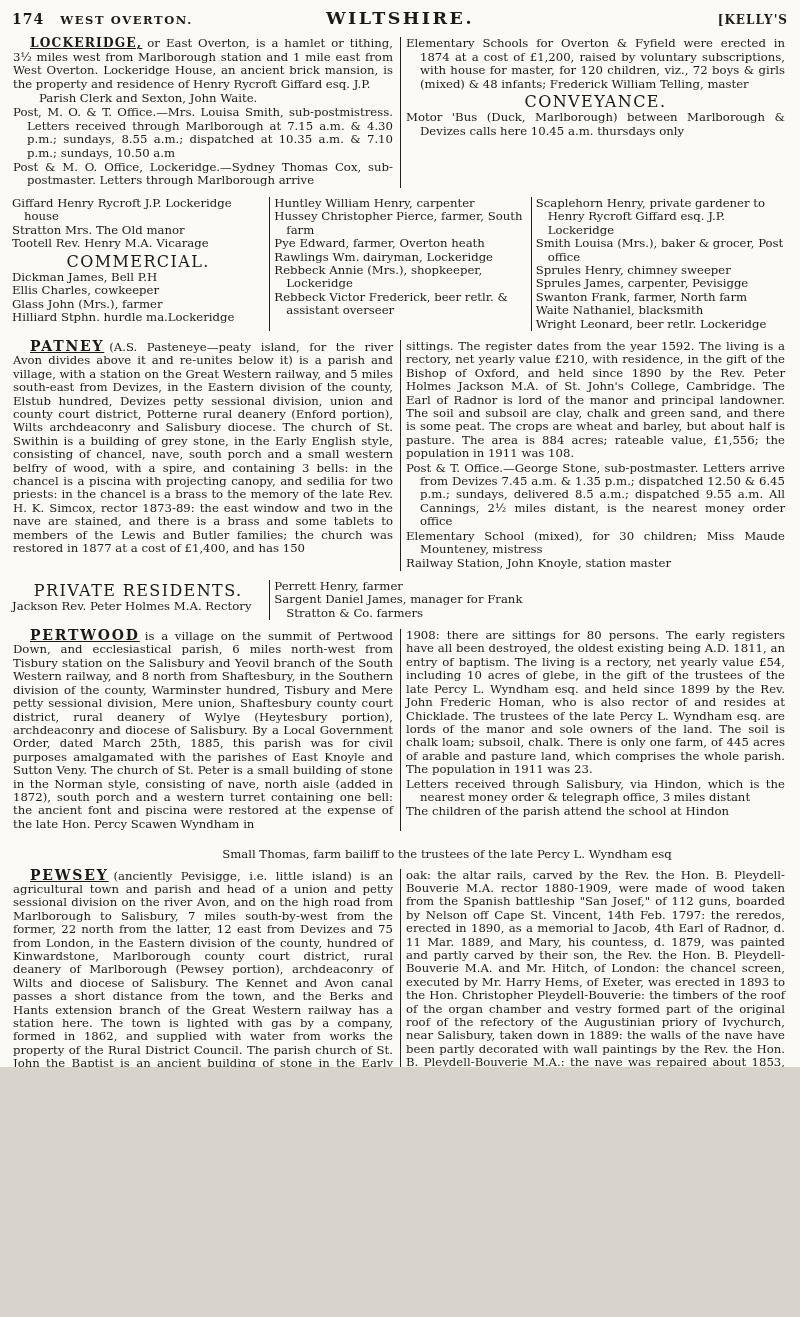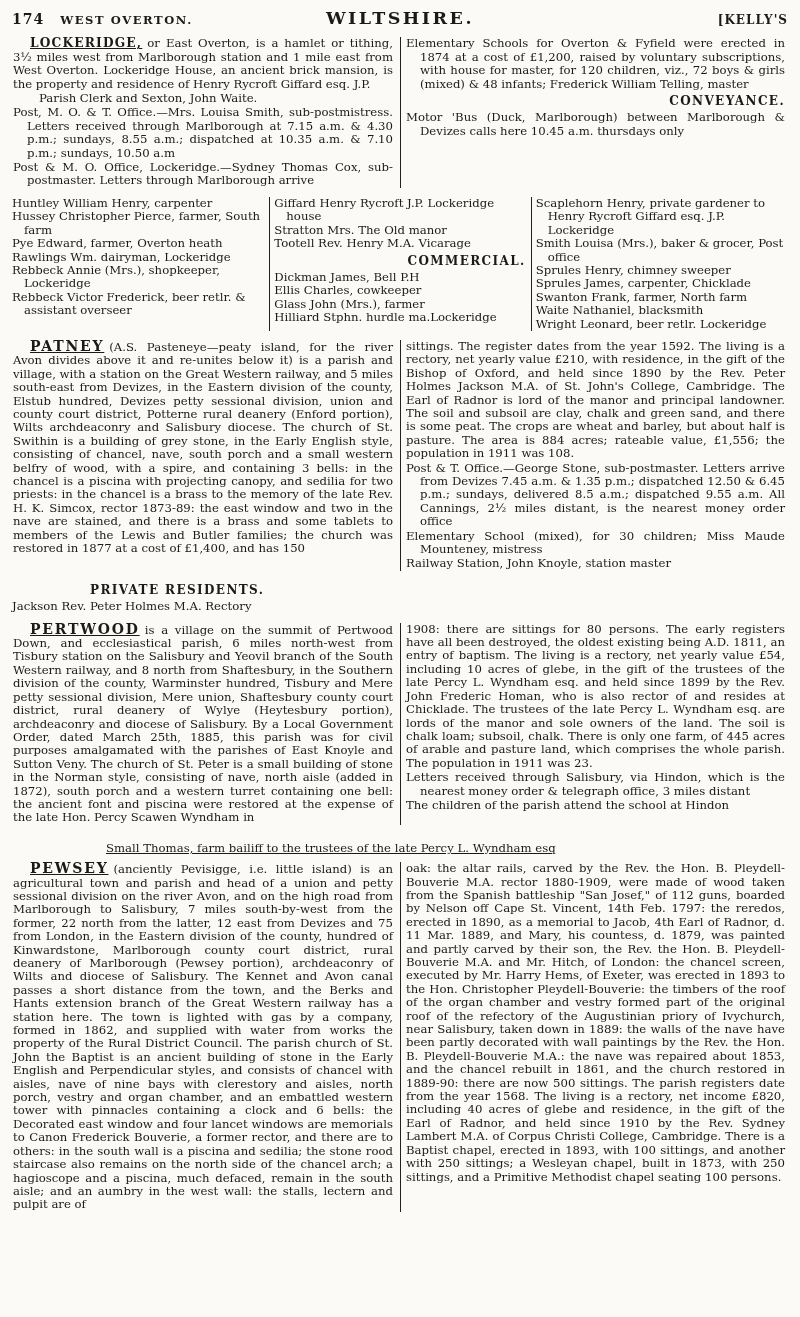--- a/index.html
+++ b/index.html
@@ -1,19 +1,19 @@
 <!DOCTYPE html>
 <html><head>
 <meta charset="utf-8">
 <style>
   * { margin:0; padding:0; box-sizing:border-box; }
   html,body { background:#d8d4cc; }
   .page {
     position:relative;
-    width:800px; height:1317px;
+    width:800px; height:1067px;
     margin:0 auto;
     background:#fbfaf6;
     color:#1b1a18;
     font-family:"DejaVu Serif","Liberation Serif",serif;
     font-size:11.7px;
     line-height:13.4px;
     padding:12px 8px 6px 8px;
     overflow:hidden;
   }
   
@@ -29,24 +29,24 @@
   .three .col { width:33.333%; padding:0 5px 0 4px; }
   .row .col + .col { border-left:1.6px solid #23211e; }
   
   .para { text-align:justify; }
   .para + .para, .para + .entry, .entry + .para { margin-top:1px; }
   .indent { text-indent:17px; }
   .hang { padding-left:14px; text-indent:-14px; }
   .single-indent { padding-left:26px; text-align:left; }
   .lead { font-weight:bold; letter-spacing:1.2px; margin-right:5px; font-size:12.2px;text-decoration:underline; }
   .lead-big { font-size:14px; letter-spacing:1.8px; }
-  .subhead { text-align:right; font-weight:bold; font-size:12px; letter-spacing:1.4px; margin:4px 0 3px 0; }
+  .subhead { text-align:center; font-weight:normal; font-size:16px; letter-spacing:1.4px; margin:4px 0 3px 0; }
   .entry { text-align:left; padding-left:12px; text-indent:-12px; }
   .entry + .entry { margin-top:0; }
-  .bailiff-line { padding-left:94px; margin:-3px 4px 7px 4px; text-align:left;text-decoration:underline; }
+  .bailiff-line { padding-left:94px; margin:-3px 4px 7px 4px; text-align:center; }
 </style>
 </head>
 <body>
 
 <div class="page">
 
   <header class="pg-head">
     <div class="ph-left">
       <span class="pg-num">174</span>
       <span class="pg-town">WEST OVERTON.</span>
@@ -64,42 +64,42 @@
     </div>
     <div class="col">
       <p class="para hang">Elementary Schools for Overton &amp; Fyfield were erected in 1874 at a cost of £1,200, raised by voluntary subscriptions, with house for master, for 120 children, viz., 72 boys &amp; girls (mixed) &amp; 48 infants; Frederick William Telling, master</p>
       <h3 class="subhead">CONVEYANCE.</h3>
       <p class="para hang">Motor 'Bus (Duck, Marlborough) between Marlborough &amp; Devizes calls here 10.45 a.m. thursdays only</p>
     </div>
   </section>
 
   <section class="row three">
     <div class="col">
-      <div class="entry">Huntley William Henry, carpenter</div>
-      <div class="entry">Hussey Christopher Pierce, farmer, South farm</div>
-      <div class="entry">Pye Edward, farmer, Overton heath</div>
-      <div class="entry">Rawlings Wm. dairyman, Lockeridge</div>
-      <div class="entry">Rebbeck Annie (Mrs.), shopkeeper, Lockeridge</div>
-      <div class="entry">Rebbeck Victor Frederick, beer retlr. &amp; assistant overseer</div>
-    </div>
-    <div class="col">
       <div class="entry">Giffard Henry Rycroft J.P. Lockeridge house</div>
       <div class="entry">Stratton Mrs. The Old manor</div>
       <div class="entry">Tootell Rev. Henry M.A. Vicarage</div>
       <h3 class="subhead">COMMERCIAL.</h3>
       <div class="entry">Dickman James, Bell P.H</div>
       <div class="entry">Ellis Charles, cowkeeper</div>
       <div class="entry">Glass John (Mrs.), farmer</div>
       <div class="entry">Hilliard Stphn. hurdle ma.Lockeridge</div>
     </div>
     <div class="col">
+      <div class="entry">Huntley William Henry, carpenter</div>
+      <div class="entry">Hussey Christopher Pierce, farmer, South farm</div>
+      <div class="entry">Pye Edward, farmer, Overton heath</div>
+      <div class="entry">Rawlings Wm. dairyman, Lockeridge</div>
+      <div class="entry">Rebbeck Annie (Mrs.), shopkeeper, Lockeridge</div>
+      <div class="entry">Rebbeck Victor Frederick, beer retlr. &amp; assistant overseer</div>
+    </div>
+    <div class="col">
       <div class="entry">Scaplehorn Henry, private gardener to Henry Rycroft Giffard esq. J.P. Lockeridge</div>
       <div class="entry">Smith Louisa (Mrs.), baker &amp; grocer, Post office</div>
       <div class="entry">Sprules Henry, chimney sweeper</div>
-      <div class="entry">Sprules James, carpenter, Chicklade</div>
+      <div class="entry">Sprules James, carpenter, Pevisigge</div>
       <div class="entry">Swanton Frank, farmer, North farm</div>
       <div class="entry">Waite Nathaniel, blacksmith</div>
       <div class="entry">Wright Leonard, beer retlr. Lockeridge</div>
     </div>
   </section>
 
   <section class="row two">
     <div class="col">
       <p class="para indent"><span class="lead lead-big">PATNEY</span><span>(A.S. Pasteneye—peaty island, for the river Avon divides above it and re-unites below it) is a parish and village, with a station on the Great Western railway, and 5 miles south-east from Devizes, in the Eastern division of the county, Elstub hundred, Devizes petty sessional division, union and county court district, Potterne rural deanery (Enford portion), Wilts archdeaconry and Salisbury diocese. The church of St. Swithin is a building of grey stone, in the Early English style, consisting of chancel, nave, south porch and a small western belfry of wood, with a spire, and containing 3 bells: in the chancel is a piscina with projecting canopy, and sedilia for two priests: in the chancel is a brass to the memory of the late Rev. H. K. Simcox, rector 1873-89: the east window and two in the nave are stained, and there is a brass and some tablets to members of the Lewis and Butler families; the church was restored in 1877 at a cost of £1,400, and has 150</span></p>
     </div>
@@ -108,20 +108,24 @@
       <p class="para hang">Post &amp; T. Office.—George Stone, sub-postmaster. Letters arrive from Devizes 7.45 a.m. &amp; 1.35 p.m.; dispatched 12.50 &amp; 6.45 p.m.; sundays, delivered 8.5 a.m.; dispatched 9.55 a.m. All Cannings, 2½ miles distant, is the nearest money order office</p>
       <p class="para hang">Elementary School (mixed), for 30 children; Miss Maude Mounteney, mistress</p>
       <p class="para hang">Railway Station, John Knoyle, station master</p>
     </div>
   </section>
 
   <section class="row three">
     <div class="col">
       <h3 class="subhead" style="margin-top:4px">PRIVATE RESIDENTS.</h3>
       <div class="entry">Jackson Rev. Peter Holmes M.A. Rectory</div>
+    </div>
+    <div class="col">
+      <div class="entry">Perrett Henry, farmer</div>
+      <div class="entry">Sargent Daniel James, manager for Frank Stratton &amp; Co. farmers</div>
     </div>
   </section>
 
   <section class="row two" style="margin-bottom:20px">
     <div class="col">
       <p class="para indent"><span class="lead lead-big">PERTWOOD</span><span>is a village on the summit of Pertwood Down, and ecclesiastical parish, 6 miles north-west from Tisbury station on the Salisbury and Yeovil branch of the South Western railway, and 8 north from Shaftesbury, in the Southern division of the county, Warminster hundred, Tisbury and Mere petty sessional division, Mere union, Shaftesbury county court district, rural deanery of Wylye (Heytesbury portion), archdeaconry and diocese of Salisbury. By a Local Government Order, dated March 25th, 1885, this parish was for civil purposes amalgamated with the parishes of East Knoyle and Sutton Veny. The church of St. Peter is a small building of stone in the Norman style, consisting of nave, north aisle (added in 1872), south porch and a western turret containing one bell: the ancient font and piscina were restored at the expense of the late Hon. Percy Scawen Wyndham in</span></p>
     </div>
     <div class="col">
       <p class="para">1908: there are sittings for 80 persons. The early registers have all been destroyed, the oldest existing being A.D. 1811, an entry of baptism. The living is a rectory, net yearly value £54, including 10 acres of glebe, in the gift of the trustees of the late Percy L. Wyndham esq. and held since 1899 by the Rev. John Frederic Homan, who is also rector of and resides at Chicklade. The trustees of the late Percy L. Wyndham esq. are lords of the manor and sole owners of the land. The soil is chalk loam; subsoil, chalk. There is only one farm, of 445 acres of arable and pasture land, which comprises the whole parish. The population in 1911 was 23.</p>
       <p class="para hang">Letters received through Salisbury, via Hindon, which is the nearest money order &amp; telegraph office, 3 miles distant</p>

